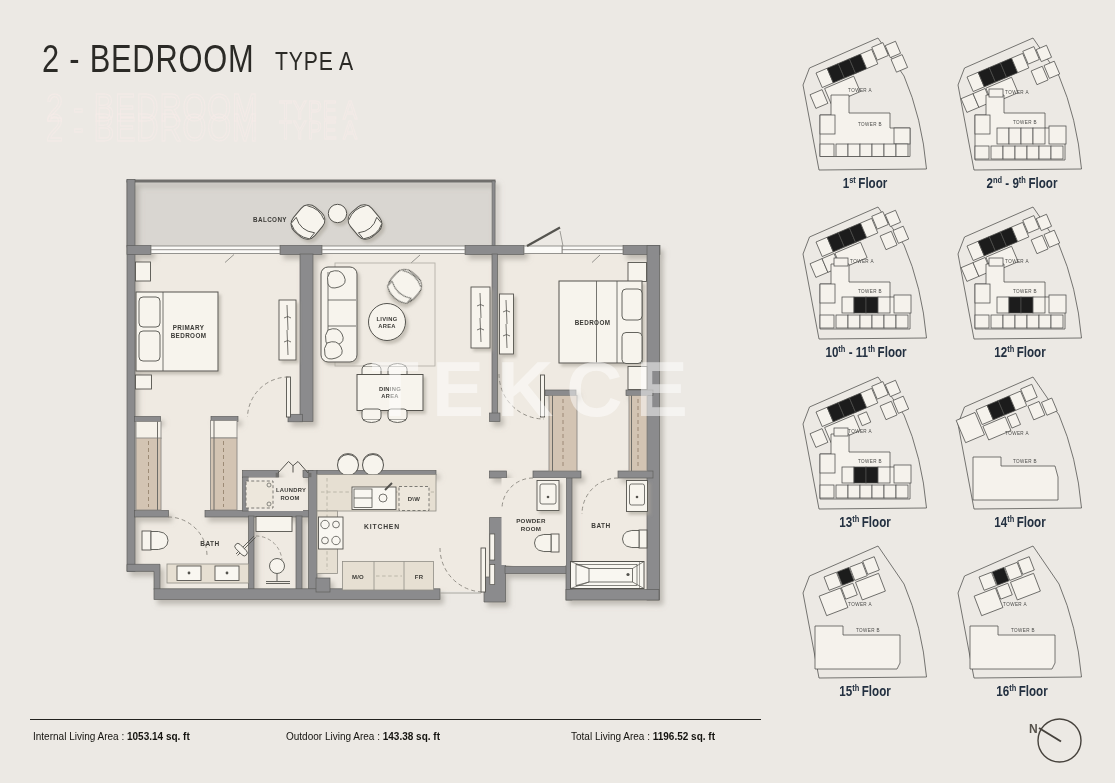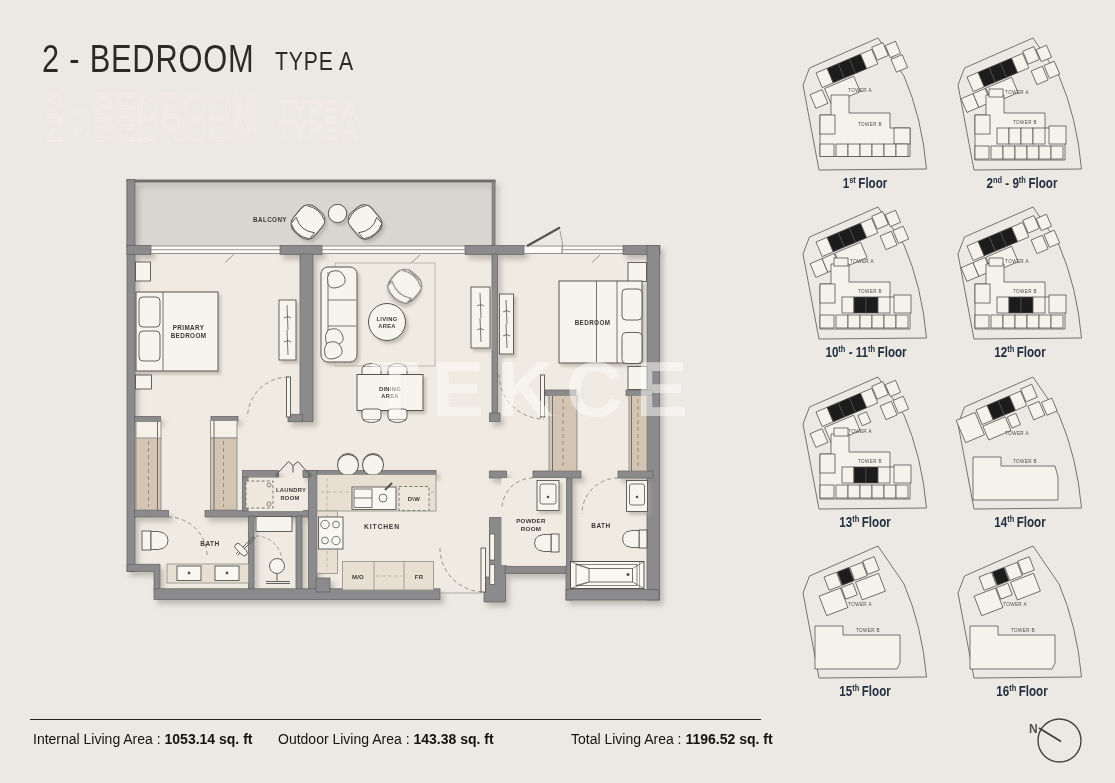--- a/index.html
+++ b/index.html
@@ -5,21 +5,21 @@
 html,body{margin:0;padding:0}
 body{width:1115px;height:783px;background:#ECE9E4;font-family:"Liberation Sans",sans-serif;position:relative;overflow:hidden}
 .title{position:absolute;left:42px;top:37px;white-space:nowrap}
 .t1{display:inline-block;font-size:39px;color:#2b2a26;letter-spacing:1px;transform:scaleX(0.79);transform-origin:0 0}
 .t2{display:inline-block;font-size:26.5px;color:#2b2a26;letter-spacing:1px;transform:scaleX(0.8);transform-origin:0 0;position:absolute;left:233px;top:9px}
 .ghost{position:absolute;left:46px;top:86px;white-space:nowrap;opacity:.85}
 .ghostb{position:absolute;left:46px;top:106px;white-space:nowrap;opacity:.8}
 .g1{display:inline-block;font-size:39px;color:transparent;-webkit-text-stroke:1px #f6ebe8;letter-spacing:1px;transform:scaleX(0.79);transform-origin:0 0}
 .g2{display:inline-block;font-size:26.5px;color:transparent;-webkit-text-stroke:1px #f6ebe8;letter-spacing:1px;transform:scaleX(0.8);transform-origin:0 0;position:absolute;left:233px;top:9px}
 .footline{position:absolute;left:30px;top:719px;width:731px;height:0;border-top:1.6px solid #22221e}
-.foot{position:absolute;top:731px;font-size:14px;color:#14130f}
+.foot{position:absolute;top:731px;font-size:10px;color:#14130f}
 .foot b{font-weight:bold}
 svg{position:absolute;left:0;top:0}
 </style>
 </head>
 <body>
 
 <div class="title"><span class="t1">2 - BEDROOM</span><span class="t2">TYPE A</span></div>
 
 <div class="ghost"><span class="g1">2 - BEDROOM</span><span class="g2">TYPE A</span></div>
 <div class="ghostb"><span class="g1">2 - BEDROOM</span><span class="g2">TYPE A</span></div>
@@ -751,15 +751,15 @@
 <circle cx="1059.5" cy="740.5" r="21.5" fill="none" stroke="#46423c" stroke-width="1.4"></circle>
 <line x1="1039" y1="728" x2="1061" y2="741.5" stroke="#46423c" stroke-width="2"></line>
 <text x="1029" y="733" font-size="12" font-weight="bold" fill="#55514a">N</text>
 </g>
 </svg>
 
 <div class="footline"></div>
 
 <div class="foot" style="left:33px">Internal Living Area : <b>1053.14 sq. ft</b></div>
 
-<div class="foot" style="left:278px">Outdoor Living Area : <b>143.38 sq. ft</b></div>
+<div class="foot" style="left:286px">Outdoor Living Area : <b>143.38 sq. ft</b></div>
 
 <div class="foot" style="left:571px">Total Living Area : <b>1196.52 sq. ft</b></div>
 
 </body></html>

